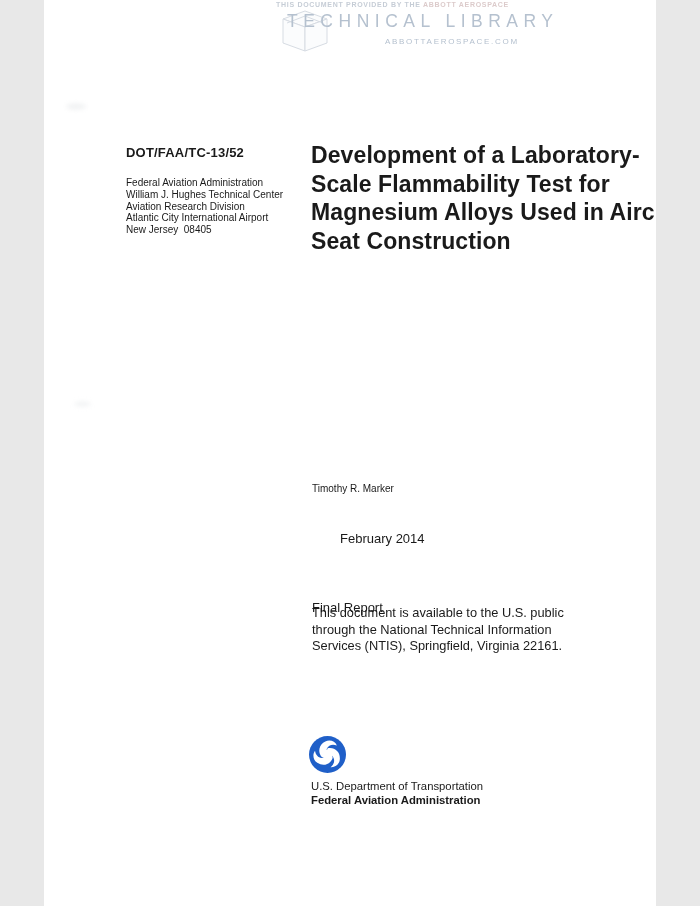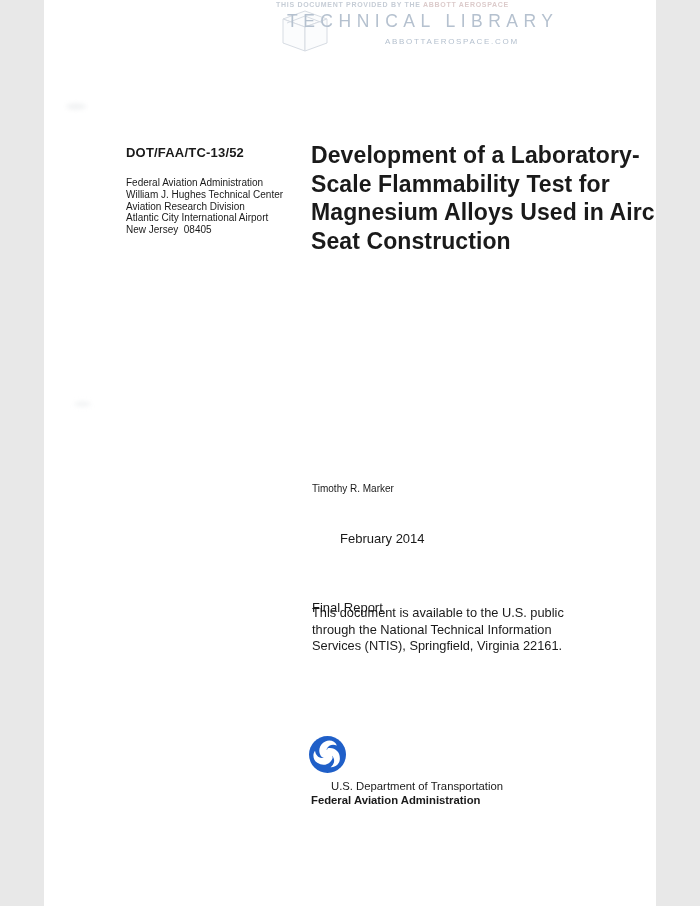--- a/index.html
+++ b/index.html
@@ -57,21 +57,21 @@
     letter-spacing: 0.1px;
   }
   .author   { left: 268px; top: 483px; font-size: 10px; }
   .pub-date { left: 268px; top: 531px; font-size: 13px; margin-left: 28px; }
   .report-type { left: 268px; top: 560px; font-size: 13px; margin-top: 40px; }
   .avail-1  { left: 268px; top: 605px; font-size: 12.8px; line-height: 16.5px; }
   .avail-2  { left: 268px; top: 662px; font-size: 12.8px; line-height: 16.5px; }
 
   
   .dot-logo { left: 265px; top: 736px; width: 37px; height: 37px; }
-  .footer-dept { left: 267px; top: 780px; font-size: 11.3px; line-height: 13.6px; margin-left: 20px; }
+  .footer-dept { left: 267px; top: 780px; font-size: 11.3px; line-height: 13.6px; }
   .footer-agency { left: 267px; top: 793.5px; font-size: 11.3px; line-height: 13.6px; font-weight: bold; }
 </style>
 </head>
 <body>
 
 <div class="page">
 
   <div class="abs wm-cube">
     <svg width="55" height="47" viewBox="0 0 55 47">
       <g fill="#fbfcfd" stroke="#d7dce3" stroke-width="1">

